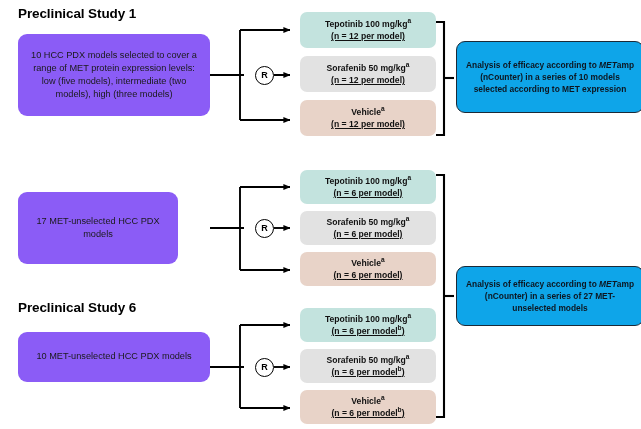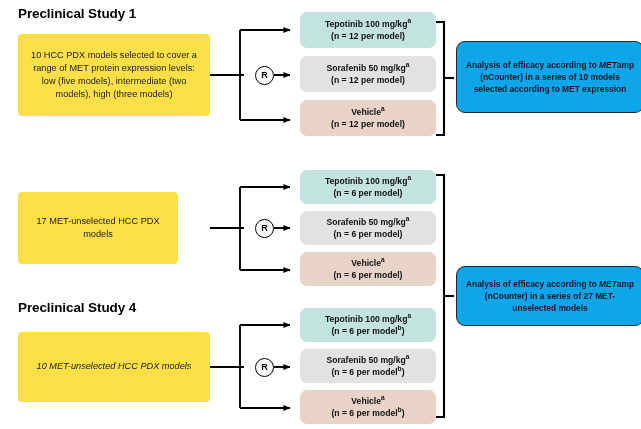--- a/index.html
+++ b/index.html
@@ -40,22 +40,22 @@
     font-size: 13.5px;
     font-weight: bold;
     letter-spacing: -0.1px;
     white-space: nowrap;
     color: #000;
   }
 
   
   .source-box {
     position: absolute;
-    background: #fde047;
-    border-radius: 4px;
+    background: #8b5cf6;
+    border-radius: 9px;
     display: flex;
     align-items: center;
     justify-content: center;
     text-align: center;
     font-size: 9.2px;
     line-height: 13.2px;
     color: #1a1a1a;
     padding: 19px 8px;
     box-sizing: border-box;
   }
@@ -68,21 +68,21 @@
     flex-direction: column;
     align-items: center;
     justify-content: center;
     text-align: center;
     font-size: 8.6px;
     font-weight: bold;
     line-height: 12.2px;
     color: #111;
     box-sizing: border-box;
   }
-  .arm-box .line2 { font-weight: bold; }
+  .arm-box .line2 { font-weight: bold; text-decoration: underline; }
   .arm-tepotinib { background: #c3e3de; }
   .arm-sorafenib { background: #e2e2e2; }
   .arm-vehicle   { background: #e8d3c8; }
 
   sup {
     font-size: 6.6px;
     vertical-align: super;
     line-height: 0;
   }
 
@@ -208,23 +208,23 @@
   <div class="arm-box arm-sorafenib" style="left:288px; top:211px; width:136px; height:34px;">
     <div><span>Sorafenib 50 mg/kg</span><sup>a</sup></div>
     <div class="line2">(n = 6 per model)</div>
   </div>
 
   <div class="arm-box arm-vehicle" style="left:288px; top:252px; width:136px; height:34px;">
     <div><span>Vehicle</span><sup>a</sup></div>
     <div class="line2">(n = 6 per model)</div>
   </div>
 
-  <div class="study-title" style="left:6px; top:300px;">Preclinical Study 4</div>
-
-  <div class="source-box" style="left:6px; top:332px; width:192px; height:70px;font-style:italic;">10 MET-unselected HCC PDX models</div>
+  <div class="study-title" style="left:6px; top:300px;">Preclinical Study 6</div>
+
+  <div class="source-box" style="left:6px; top:332px; width:192px; height:50px;">10 MET-unselected HCC PDX models</div>
 
   <div class="rand-circle" style="left:243px; top:357.5px;">R</div>
 
   <div class="arm-box arm-tepotinib" style="left:288px; top:308px; width:136px; height:34px;">
     <div><span>Tepotinib 100 mg/kg</span><sup>a</sup></div>
     <div class="line2"><span>(n = 6 per model</span><sup>b</sup><span>)</span></div>
   </div>
 
   <div class="arm-box arm-sorafenib" style="left:288px; top:349px; width:136px; height:34px;">
     <div><span>Sorafenib 50 mg/kg</span><sup>a</sup></div>

